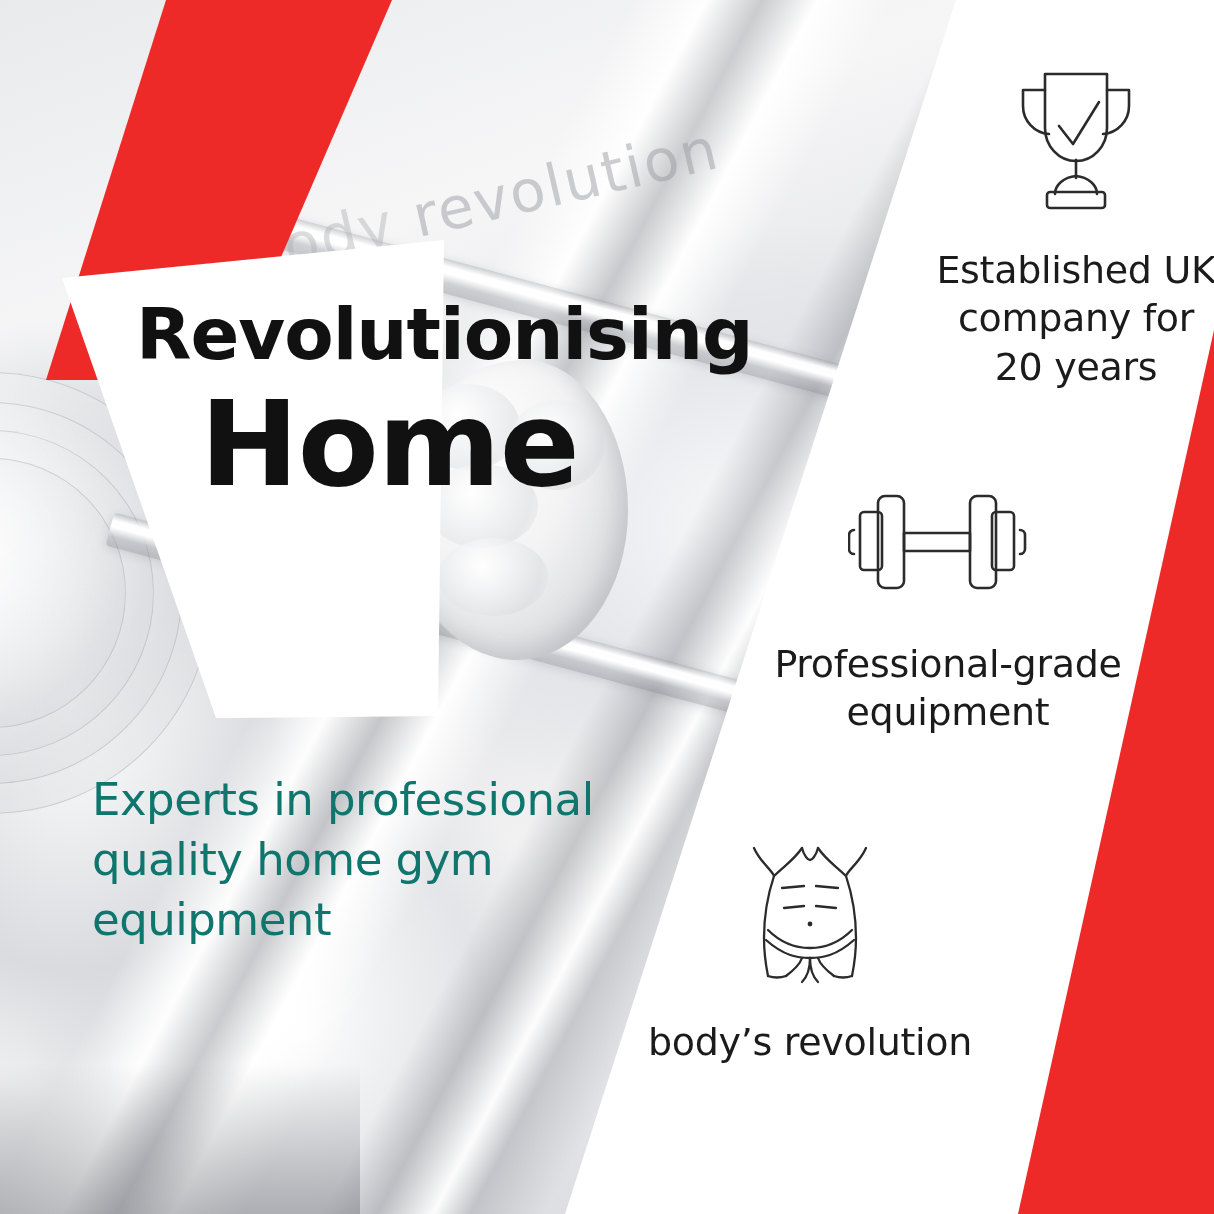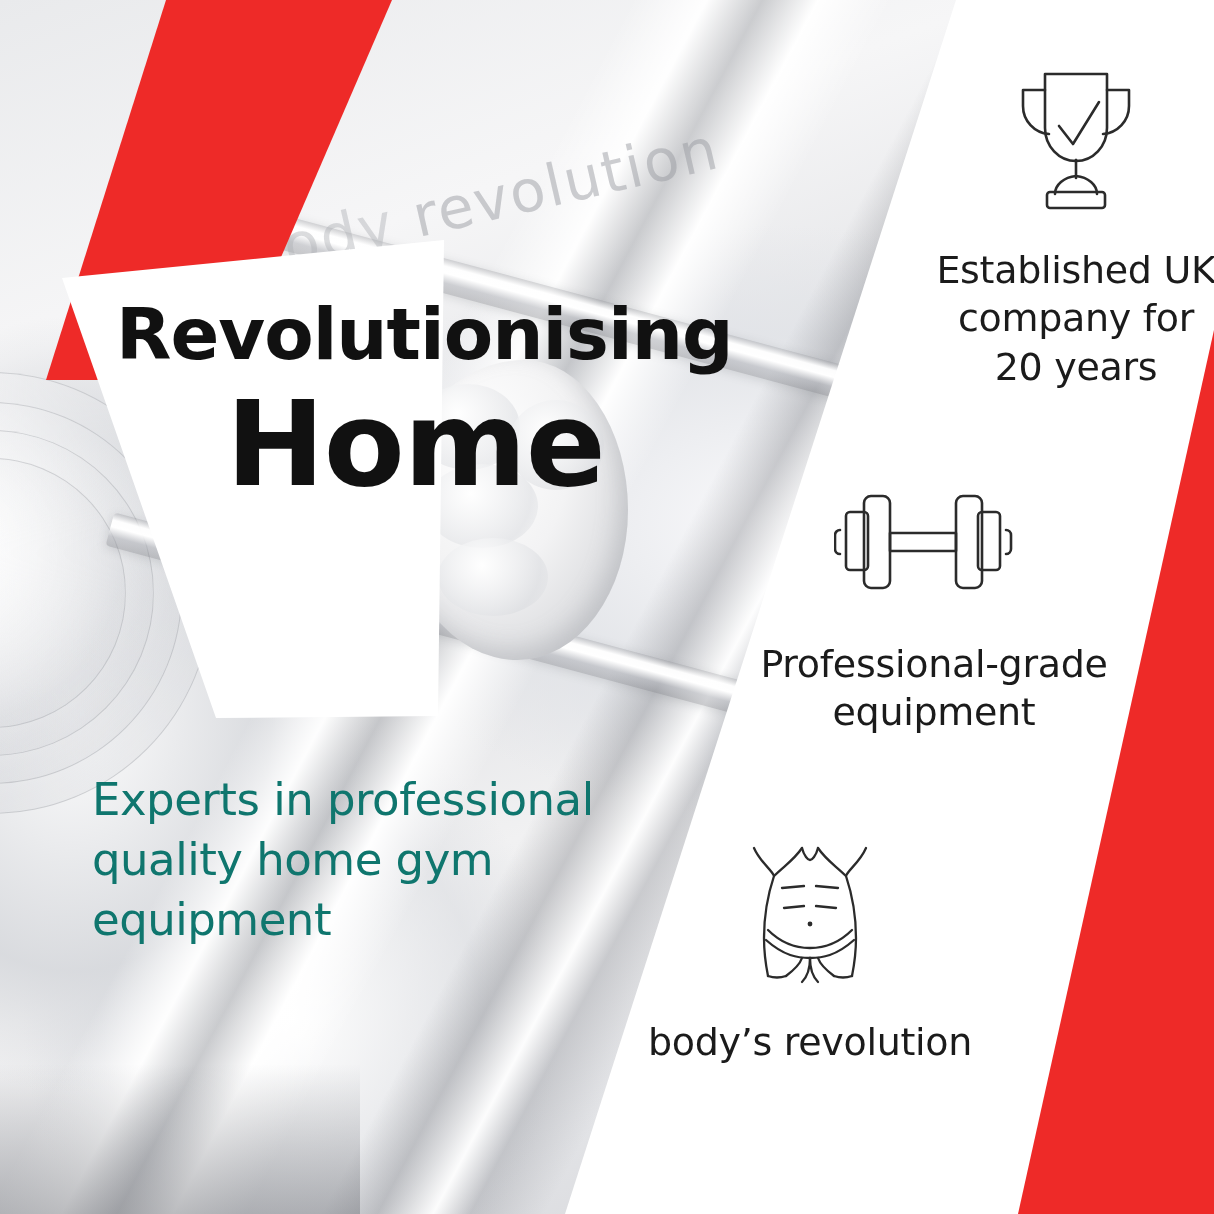--- a/index.html
+++ b/index.html
@@ -112,22 +112,22 @@
   .headline {
     position: absolute;
     left: 116px; top: 300px;
     color: #111111;
     font-family: "DejaVu Sans", sans-serif;
     font-weight: 700;
     letter-spacing: -1px;
     line-height: .95;
     user-select: none;
   }
-  .headline .l1 { font-size: 72px; display: block; }
-  .headline .l2 { font-size: 118px; display: block; margin-top: 20px; margin-left: 110px; }
+  .headline .l1 { font-size: 72px; display: block; margin-left: 20px; }
+  .headline .l2 { font-size: 118px; display: block; margin-top: 20px; margin-left: 84px; }
   .headline .l3 { font-size: 118px; display: block; margin-top: 4px;  margin-left: 96px; }
 
   
   .subcopy {
     position: absolute;
     left: 92px; top: 770px;
     width: 580px;
     color: #0f766e;
     font-family: "DejaVu Sans", sans-serif;
     font-size: 45px;
@@ -163,21 +163,21 @@
     font-size: 38px;
     line-height: 1.28;
     letter-spacing: -.3px;
     user-select: none;
   }
   .feature .ficon {
     display: block;
     margin: 0 auto 22px auto;
   }
   .feature-0 { left: 296px; top: 62px;  width: 320px; }
-  .feature-1 { left: 134px; top: 478px; width: 360px; }
+  .feature-1 { left: 148px; top: 478px; width: 360px; }
   .feature-2 { left: 20px;  top: 842px; width: 340px; }
 
   .feature .fline { display: block; }
 </style>
 </head>
 <body>
 
 <div id="poster" style="--brand:#EE2A28;">
 
   <div class="photo">

